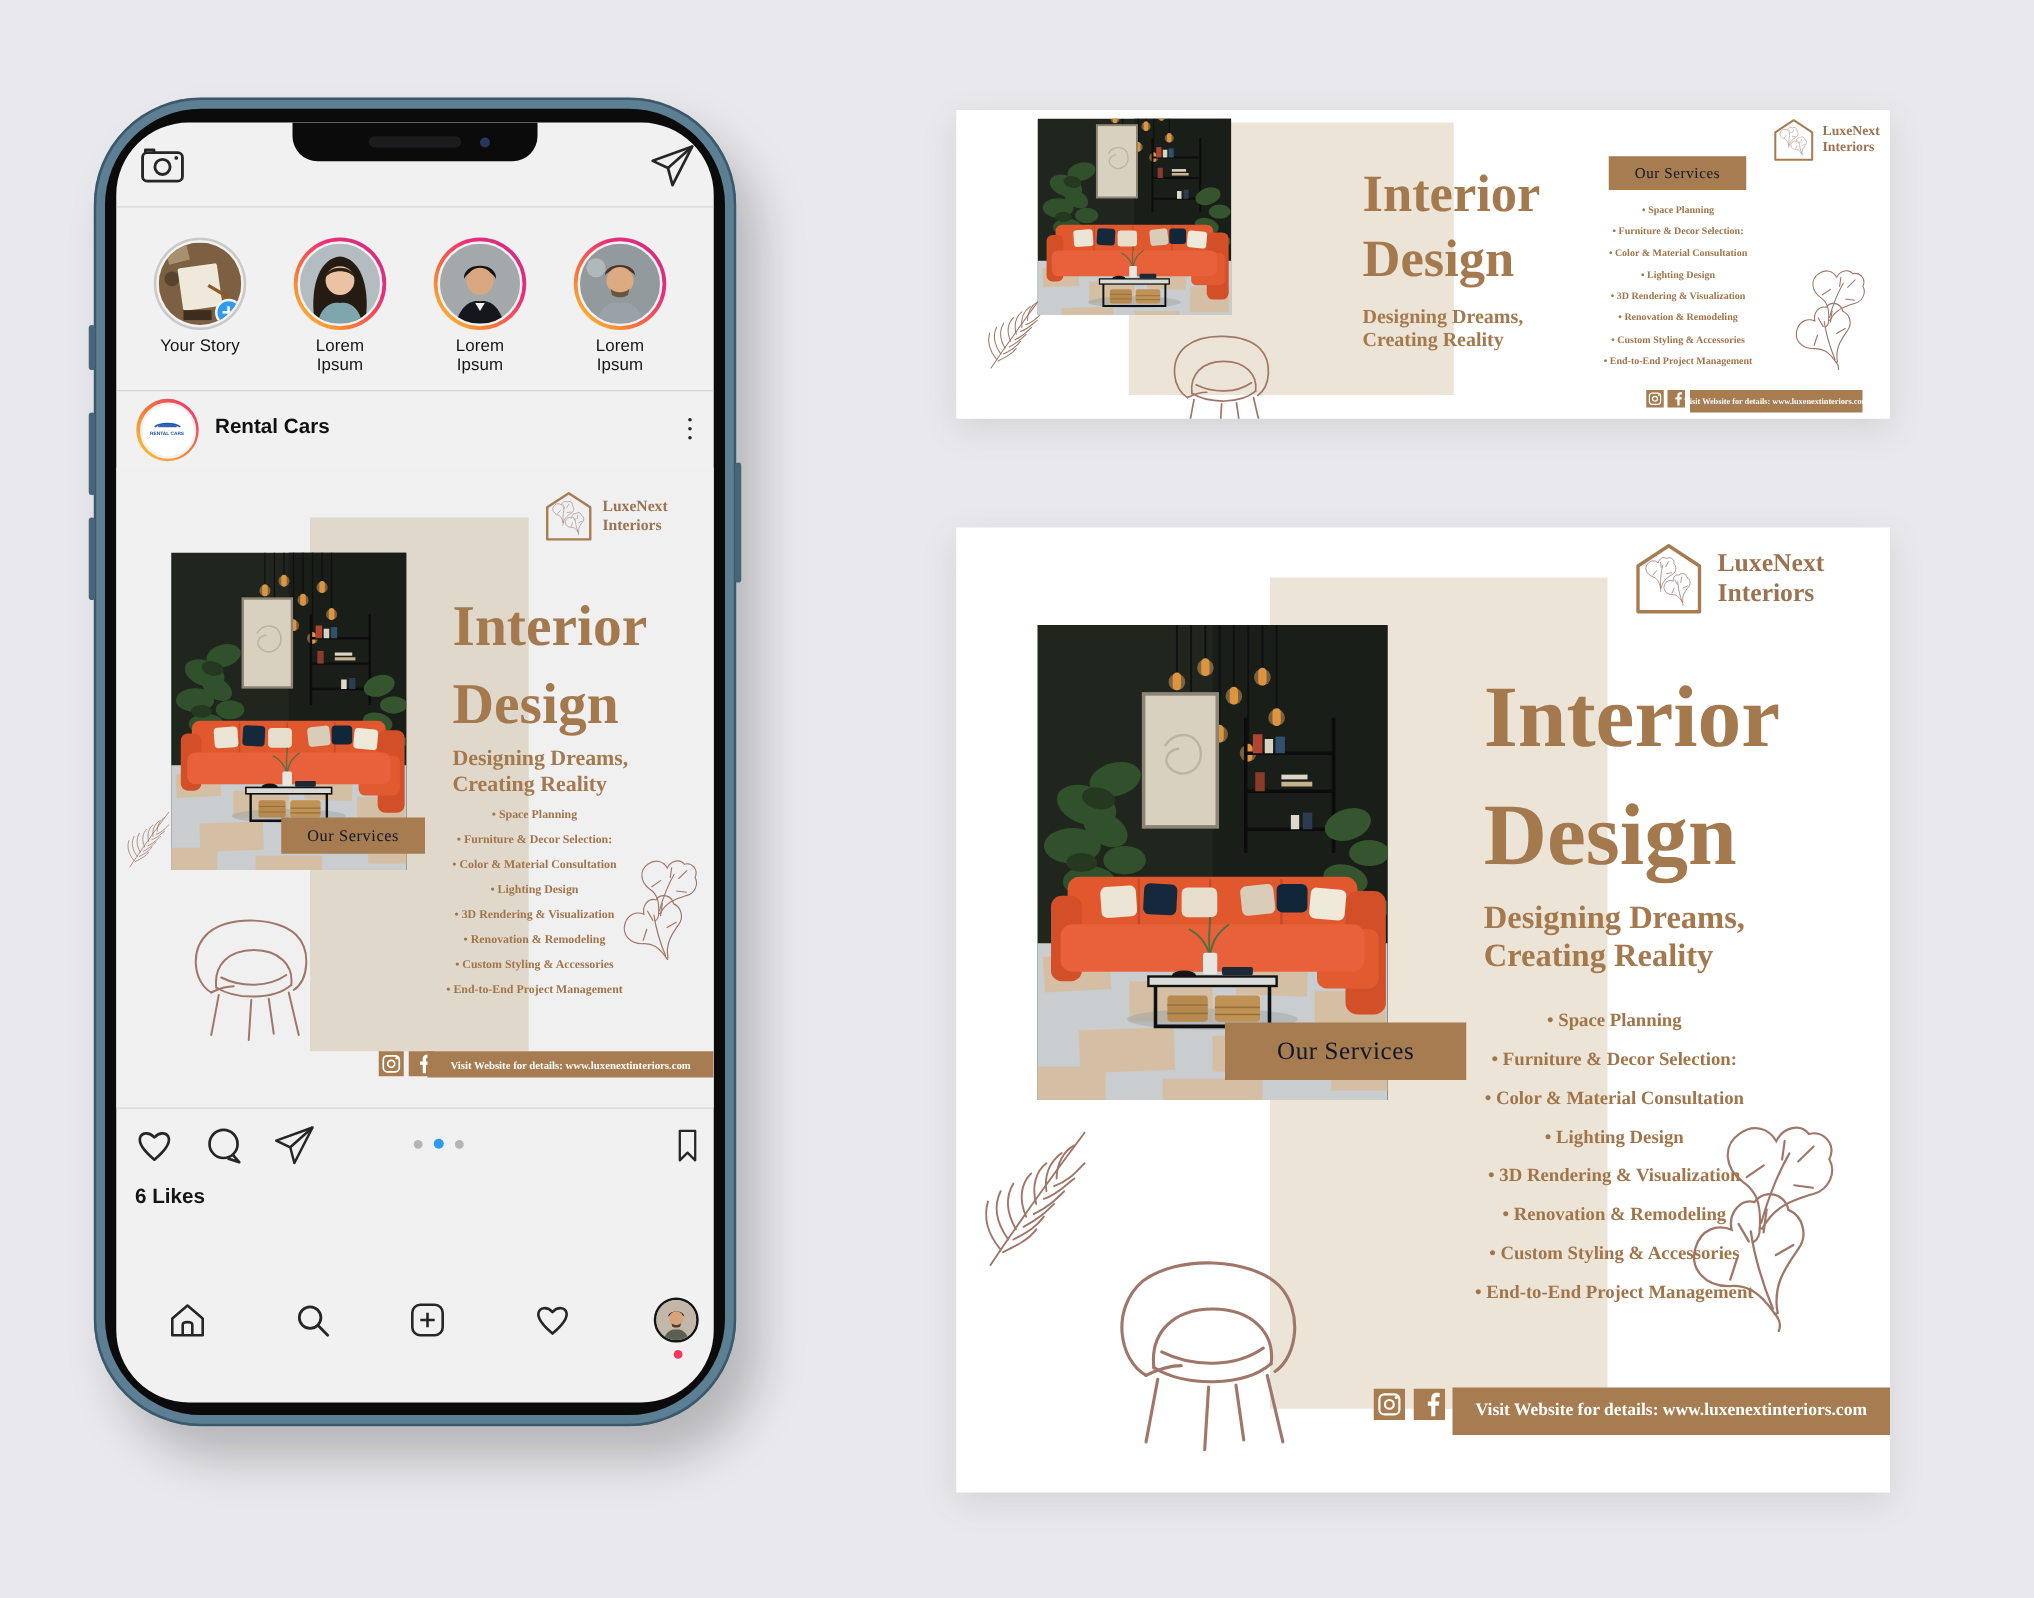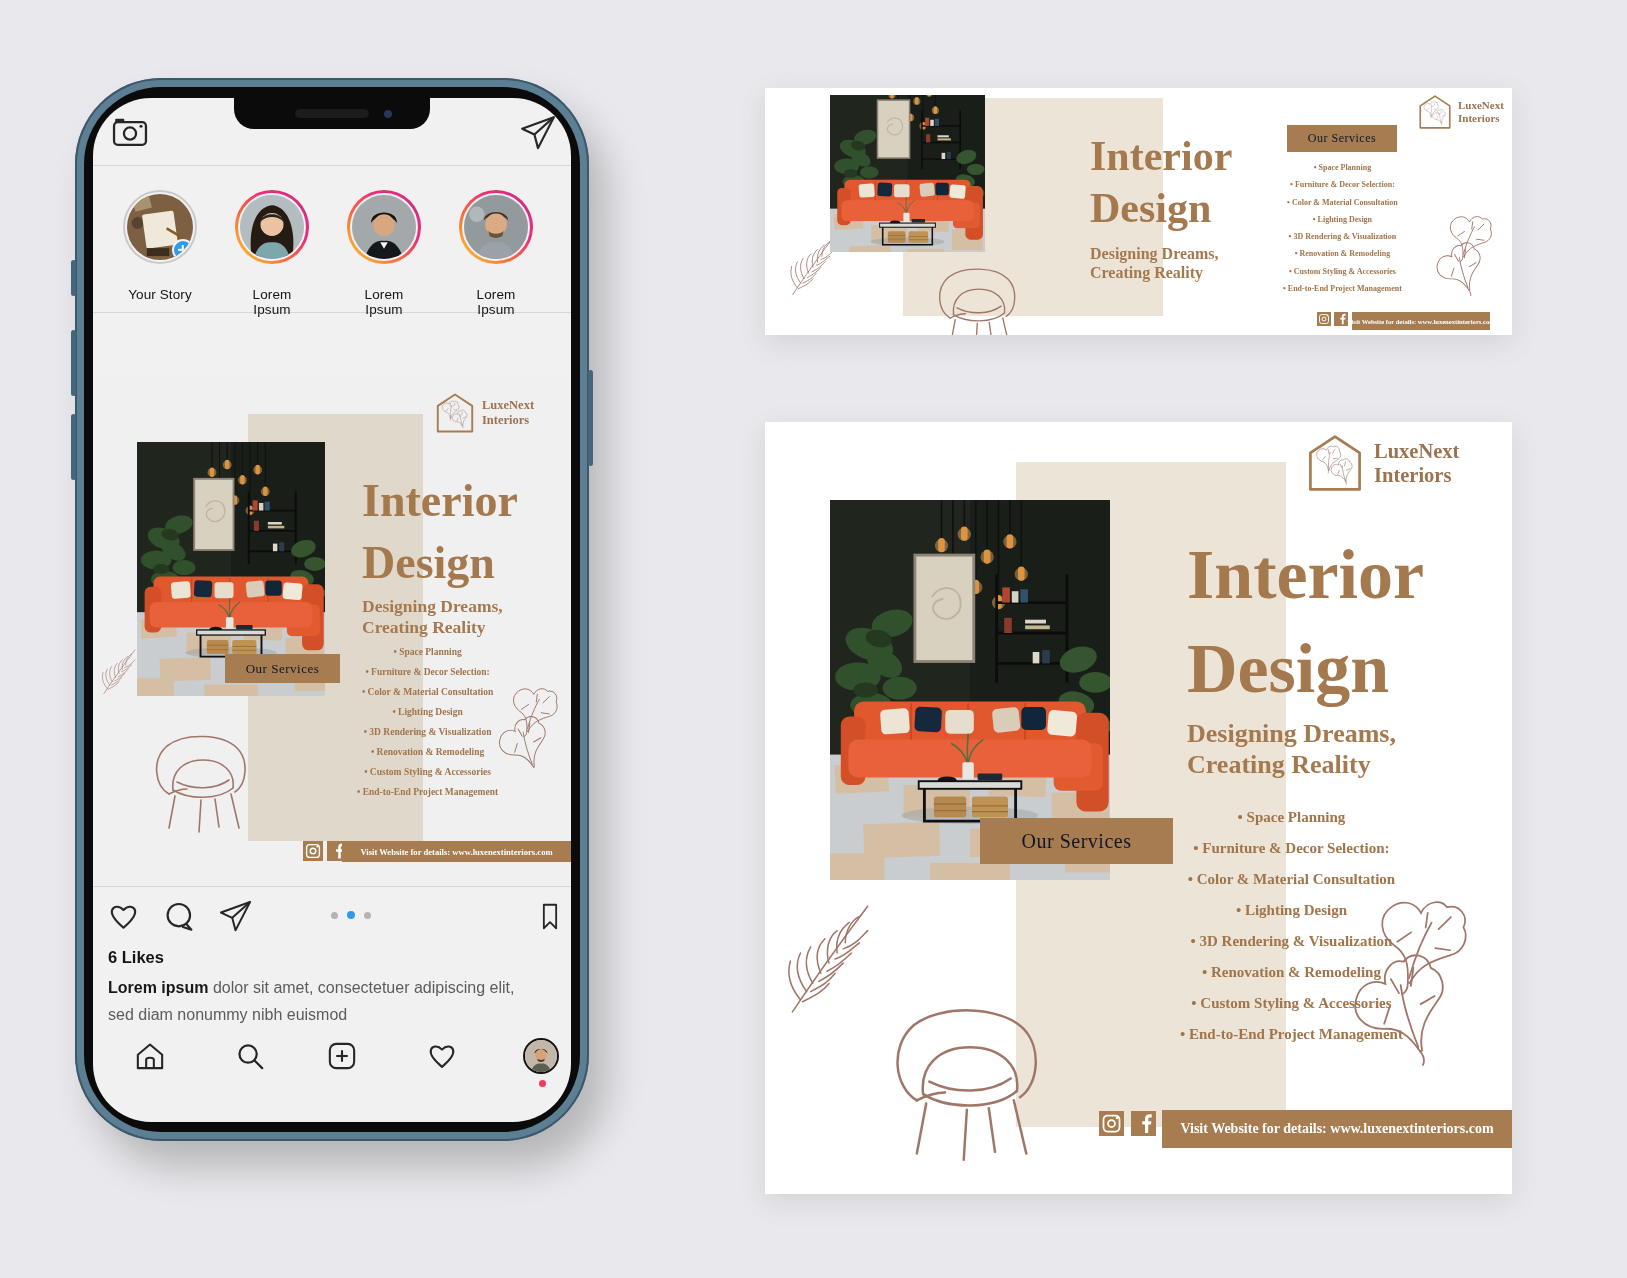--- a/index.html
+++ b/index.html
@@ -35,21 +35,21 @@
   
   .stories { position:absolute; left:0; top:68px; width:100%; height:147px; border-bottom:1px solid #d6d6d6; }
   .story { position:absolute; top:24px; width:76px; text-align:center; }
   .story:nth-child(1){ left:29px; } .story:nth-child(2){ left:141px; }
   .story:nth-child(3){ left:253px; } .story:nth-child(4){ left:365px; }
   .story-ring { width:74px; height:74px; margin:0 auto; border-radius:50%; padding:3px;
                 background:linear-gradient(45deg,#f9ce34,#f77737,#ee2a7b,#c13584); }
   .story-ring.plain { background:#c9c9c9; padding:2px; }
   .story-av { width:100%; height:100%; border-radius:50%; border:2.5px solid #f1f1f2; overflow:hidden; background:#ddd; position:relative; }
   .story-av svg { width:100%; height:100%; display:block; }
-  .story-label { margin-top:23px; font-size:13.5px; color:#141414; letter-spacing:.1px; }
+  .story-label { margin-top:5px; font-size:13.5px; color:#141414; letter-spacing:.1px; }
   .plus-badge { position:absolute; right:-1px; bottom:-1px; width:22px; height:22px; border-radius:50%;
                 background:#2f9bf0; border:2.5px solid #f1f1f2; z-index:5; }
   .plus-badge::before,.plus-badge::after{ content:""; position:absolute; background:#fff; }
   .plus-badge::before{ left:50%; top:4px; bottom:4px; width:2.4px; transform:translateX(-50%); }
   .plus-badge::after{ top:50%; left:4px; right:4px; height:2.4px; transform:translateY(-50%); }
 
   
   .post-header { position:absolute; left:0; top:216px; width:100%; height:58px; }
   .ph-av { position:absolute; left:16px; top:5px; width:50px; height:50px; border-radius:50%; padding:2.5px;
            background:linear-gradient(45deg,#f9ce34,#f77737,#ee2a7b); }
@@ -432,20 +432,37 @@
                 <circle cx="50" cy="46" r="17" fill="#dcab84"></circle>
                 <path d="M38,56 C42,62 58,62 62,56 L60,64 C54,68 46,68 40,64 Z" fill="#6b543e"></path>
                 <path d="M20,100 C26,76 40,72 50,74 C60,72 74,76 80,100 Z" fill="#9aa2a8"></path>
               </svg>
             </div>
           </div>
           <div class="story-label">Lorem Ipsum</div>
         </div>
       </div>
 
+      <div class="post-header">
+        <div class="ph-av">
+          <div class="ph-av-in">
+            <svg viewBox="0 0 100 100">
+              <path d="M22,44 C34,34 66,34 80,44" stroke="#2356a8" stroke-width="4" fill="none"></path>
+              <path d="M30,42 C40,36 62,36 72,42 L72,45 L30,45 Z" fill="#2d62b4"></path>
+              <text x="50" y="62" text-anchor="middle" font-size="11" font-weight="bold" fill="#1b4fa8" font-family="Liberation Sans, sans-serif">RENTAL CARS</text>
+            </svg>
+          </div>
+        </div>
+        <div class="ph-name">Rental Cars</div>
+        <svg class="ph-dots icon" viewBox="0 0 100 100">
+          <circle cx="50" cy="20" r="6" fill="#262626"></circle>
+            <circle cx="50" cy="50" r="6" fill="#262626"></circle>
+            <circle cx="50" cy="80" r="6" fill="#262626"></circle>
+        </svg>
+      </div>
 
       <div class="post-media">
         <div class="ad ad--phone">
           <div class="ad-band"></div>
           <svg class="la la-palm" viewBox="0 0 100 120">
               <use href="#sym-palm"></use>
             </svg>
           <svg class="ad-photo" viewBox="0 0 300 400" preserveAspectRatio="xMidYMid slice">
               <use href="#photo-scene"></use>
             </svg>
@@ -526,21 +543,20 @@
           <i></i>
           <i class="on"></i>
           <i></i>
         </div>
         <svg class="ab-ic ab-book icon" viewBox="0 0 100 100">
           <path d="M28,8 L72,8 L72,92 L50,70 L28,92 Z" stroke="#262626" stroke-width="6.5" fill="none" stroke-linejoin="round"></path>
         </svg>
       </div>
 
       <div class="likes">6 Likes</div>
-      <div class="caption"><b>Lorem ipsum</b><span> dolor sit amet, consectetuer adipiscing elit, sed diam nonummy nibh euismod</span></div>
 
       <div class="ig-nav">
         <svg class="nav-ic nav-home icon" viewBox="0 0 100 100">
           <g stroke="#262626" stroke-width="6.5" fill="none" stroke-linejoin="round">
             <path d="M12,46 L50,14 L88,46 L88,88 L12,88 Z"></path>
             <path d="M38,88 L38,62 C38,53 62,53 62,62 L62,88"></path>
           </g>
         </svg>
         <svg class="nav-ic nav-search icon" viewBox="0 0 100 100">
           <circle cx="44" cy="44" r="27" stroke="#262626" stroke-width="7" fill="none"></circle>

